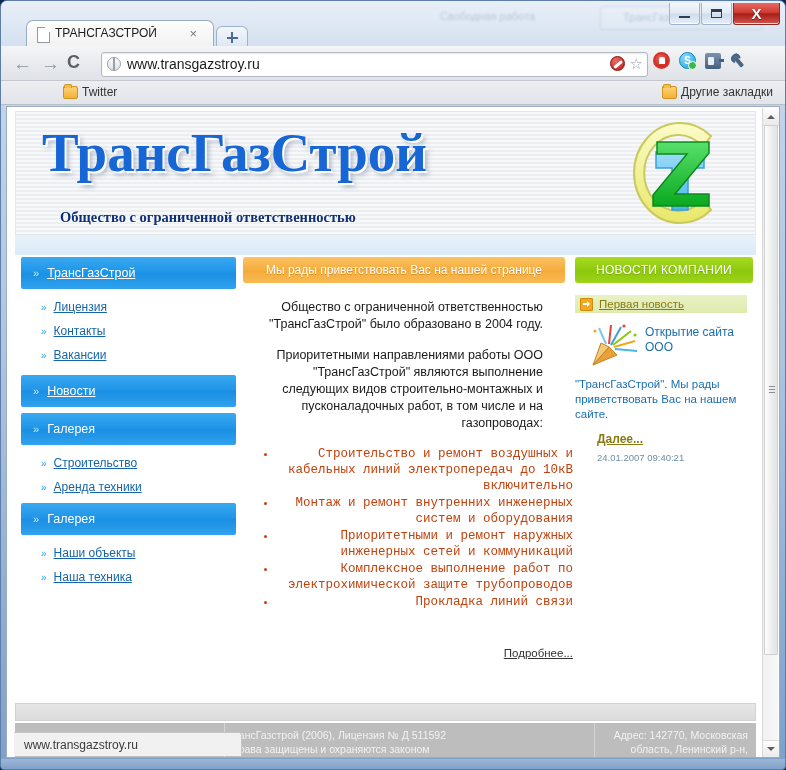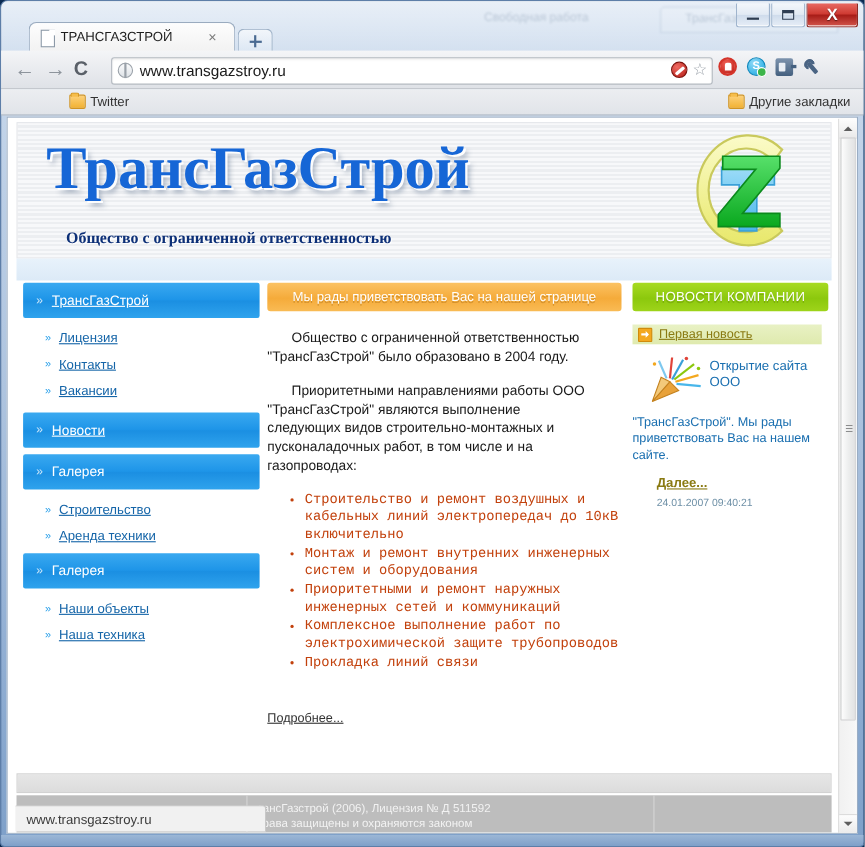--- a/index.html
+++ b/index.html
@@ -239,21 +239,21 @@
   .nav-main .arw{color:#cfe9fb;font-size:11px;margin-right:8px;}
   .nav-main .lbl{font-size:12.5px;color:#fff;}
   .nav-main .lbl.link{text-decoration:underline;}
   .nav-sub{
     height:24px;display:flex;align-items:center;padding-left:20px;box-sizing:border-box;
   }
   .nav-sub .arw{color:#2aa0ea;font-size:10px;margin-right:7px;}
   .nav-sub .lbl{font-size:12px;color:#1565a8;text-decoration:underline;}
 
   
-  .center-col{position:absolute;left:236px;top:150px;width:330px;}
+  .center-col{position:absolute;left:236px;top:150px;width:330px;text-align:right;}
   .band-welcome{
     height:26px;width:322px;border-radius:3px;
     background:linear-gradient(180deg,#fbc263,#f5ab3a 55%,#f9bb55);
     display:flex;align-items:center;justify-content:center;
   }
   .band-welcome span{font-size:12px;color:#fff;text-shadow:0 1px 0 rgba(150,90,0,.35);}
   .body-text{
     margin-top:16px;width:300px;font-size:12.5px;line-height:17px;color:#1a1a1a;
   }
   .body-text p{margin:0 0 14px 0;text-indent:22px;}
@@ -564,20 +564,25 @@
         </div>
       </div>
 
       <div class="footer-top"></div>
       <div class="footer">
         <div class="f-cell f-left"></div>
         <div class="f-cell f-mid">
           <div>рансГазстрой (2006), Лицензия № Д 511592</div>
           <div>права защищены и охраняются законом</div>
         </div>
+        <div class="f-cell f-right">
+          <div><span class="lbl">Адрес:</span>
+            <span>142770, Московская</span></div>
+          <div>область, Ленинский р-н,</div>
+        </div>
       </div>
     </div>
 
     <div class="vscroll">
       <div class="sb-arrow">
         <span class="tri-up"></span>
       </div>
       <div class="sb-thumb">
         <span class="sb-grip"></span>
       </div>

